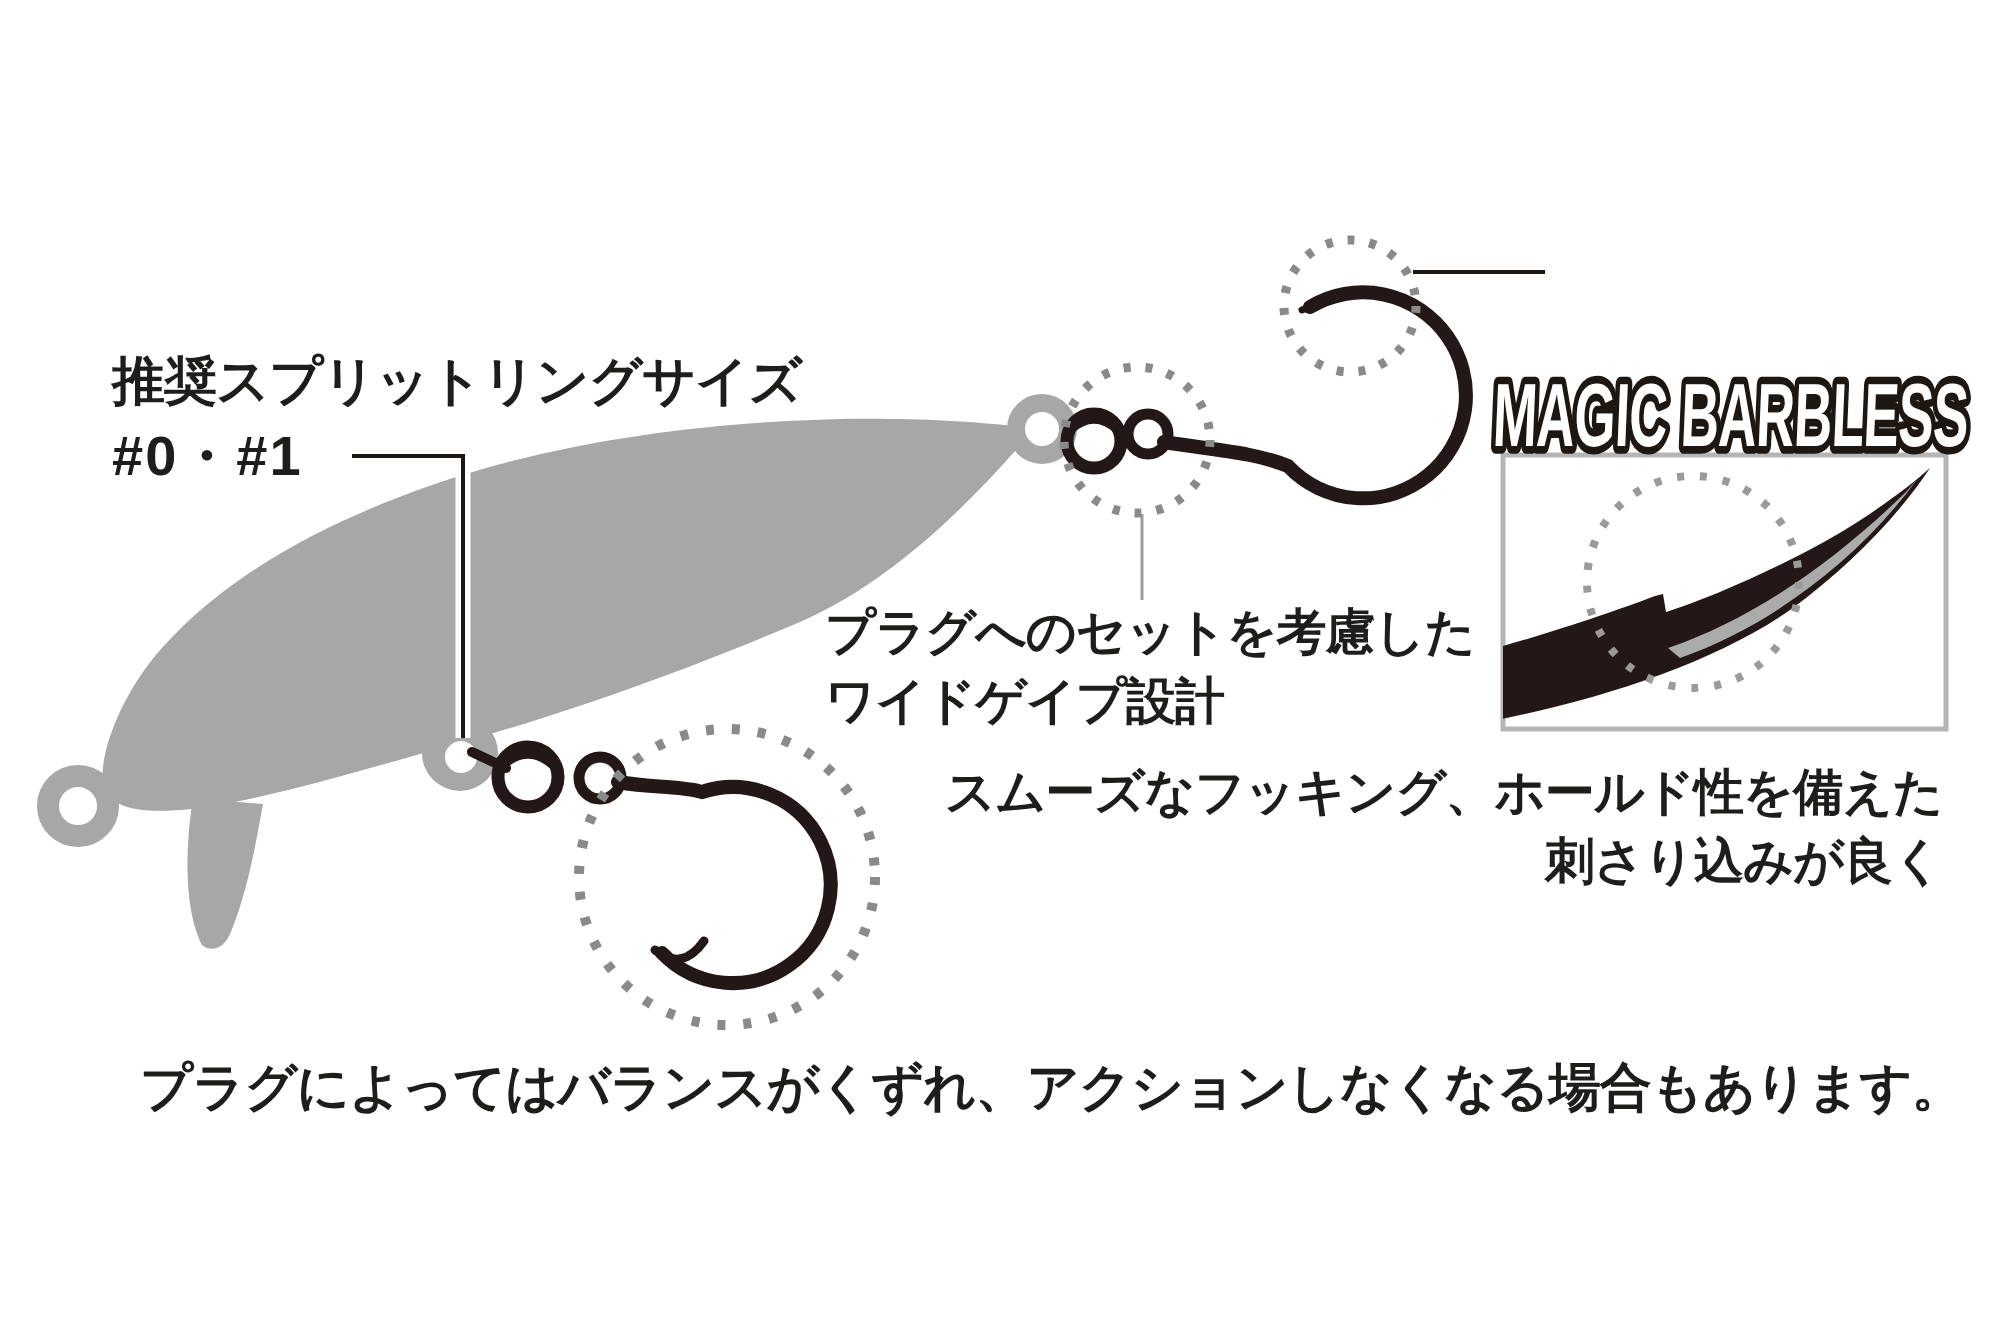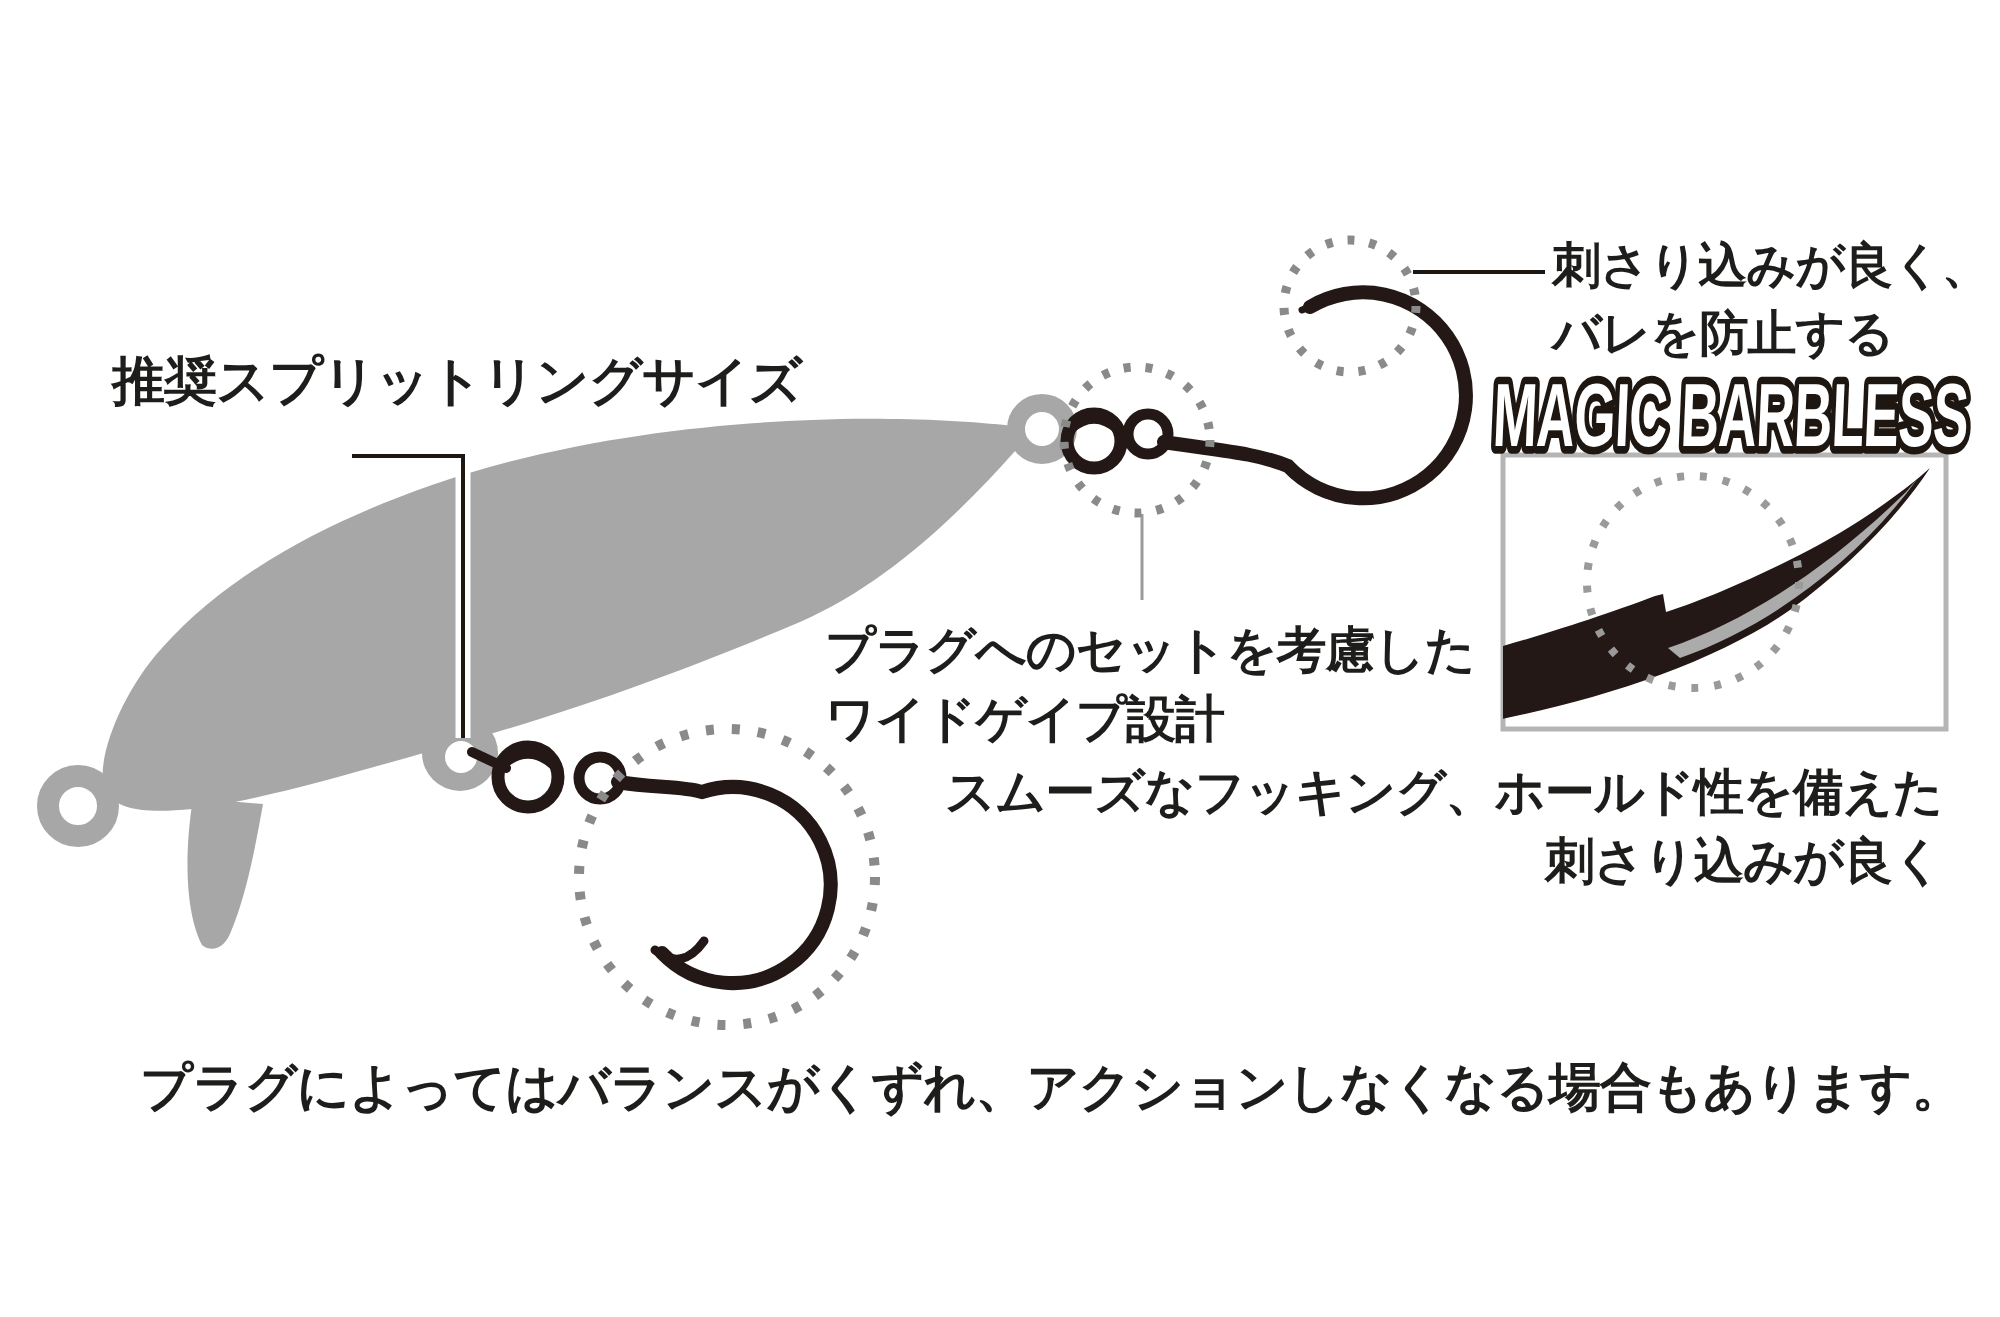--- a/index.html
+++ b/index.html
@@ -15,21 +15,21 @@
     position:absolute;
     color:#1d1d1b;
     font-weight:600;
     line-height:1.38;
     letter-spacing:-1px;
     white-space:nowrap;
   }
   .lbl-split{left:112px;top:344px;font-size:53px;}
   .lbl-split .l2{font-size:56px;letter-spacing:2px;}
   .lbl-point{left:1552px;top:232px;font-size:49px;}
-  .lbl-eye{left:825px;top:598px;font-size:50px;margin-top:18px;}
+  .lbl-eye{left:825px;top:598px;font-size:50px;}
   .lbl-gape{left:945px;top:758px;font-size:50px;text-align:right;}
   .lbl-note{left:104px;top:1052px;font-size:52px;margin-left:36px;}
 </style>
 </head>
 <body>
 
 <div class="stage">
 
   <svg width="2000" height="1317" viewBox="0 0 2000 1317">
     <defs>
@@ -114,26 +114,23 @@
       </g>
     </g>
 
     <g transform="translate(1492,446)">
       <text transform="scale(0.70,1.18) skewX(-4)" x="0" y="0" font-size="76" font-weight="bold" font-family="Liberation Sans, DejaVu Sans, sans-serif" fill="#ffffff" stroke="#1d1611" stroke-width="13" stroke-linejoin="round" paint-order="stroke" letter-spacing="-1">MAGIC BARBLESS</text>
     </g>
   </svg>
 
   <div class="label lbl-split">
     <div>推奨スプリットリングサイズ</div>
+    <div class="l2">#0・#1</div>
   </div>
 
-  <div class="label lbl-point">
-    <div>刺さり込みが良く、</div>
-    <div>バレを防止する</div>
-  </div>
 
   <div class="label lbl-eye">
     <div>プラグへのセットを考慮した</div>
     <div>ワイドゲイプ設計</div>
   </div>
 
   <div class="label lbl-gape">
     <div>スムーズなフッキング、ホールド性を備えた</div>
     <div>刺さり込みが良く</div>
   </div>

